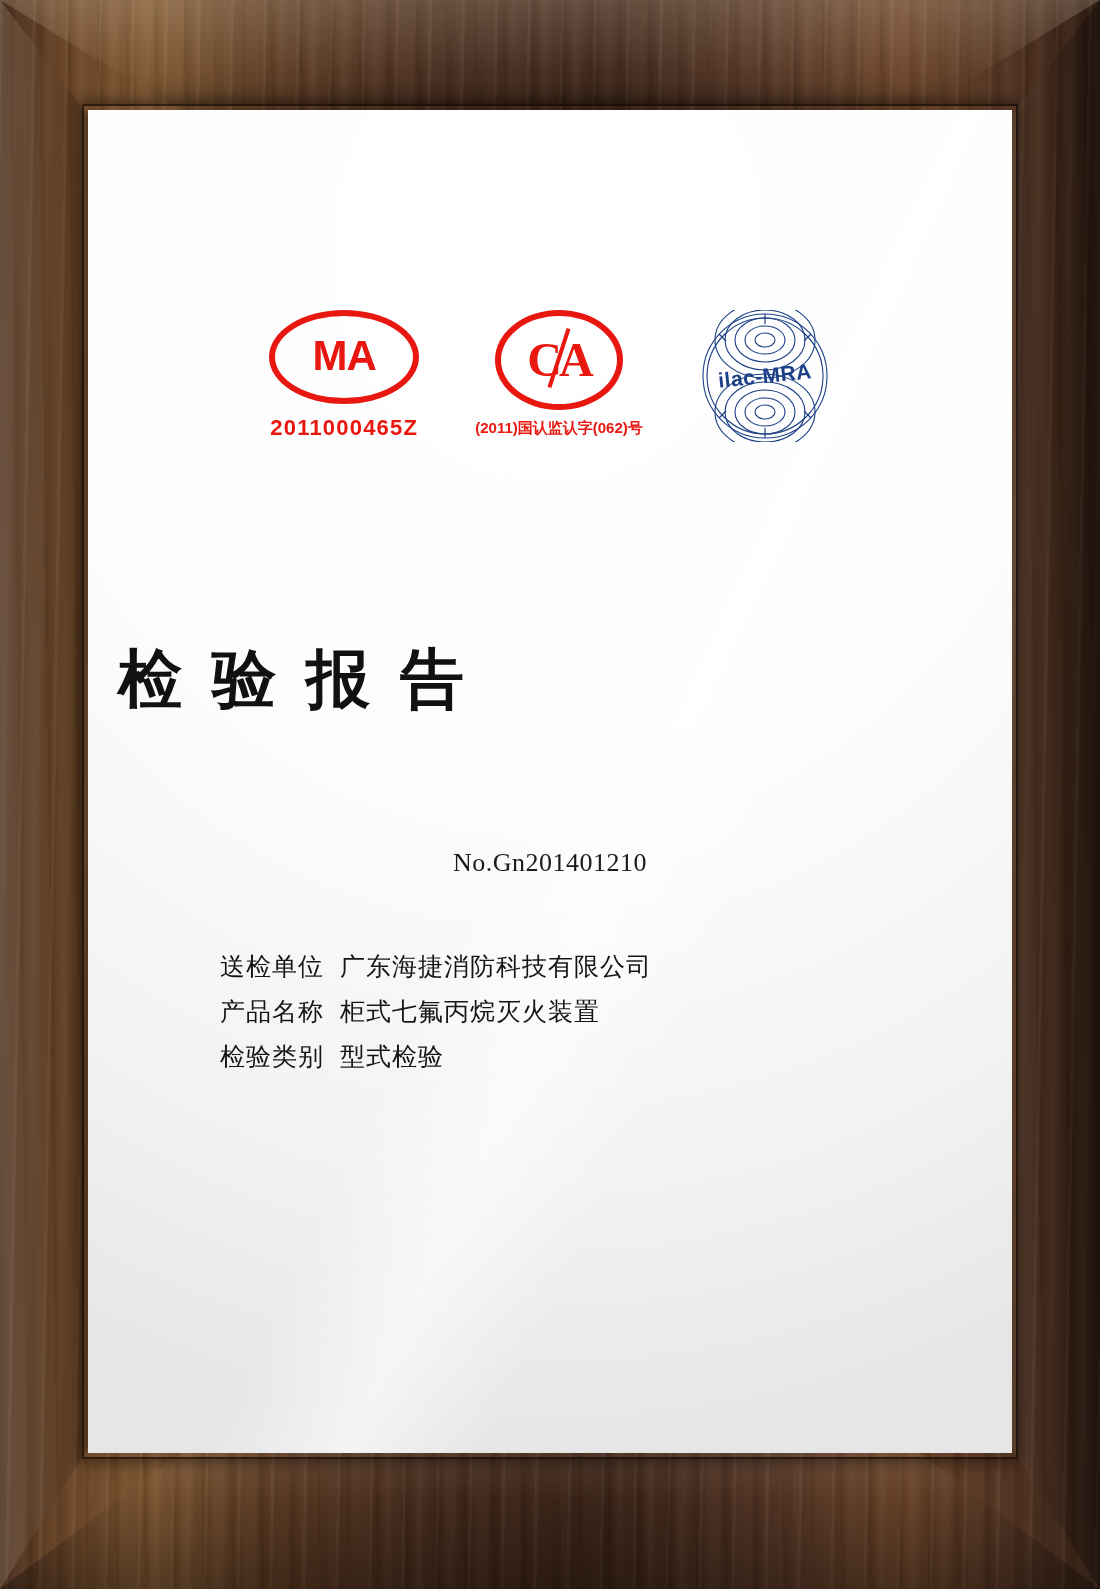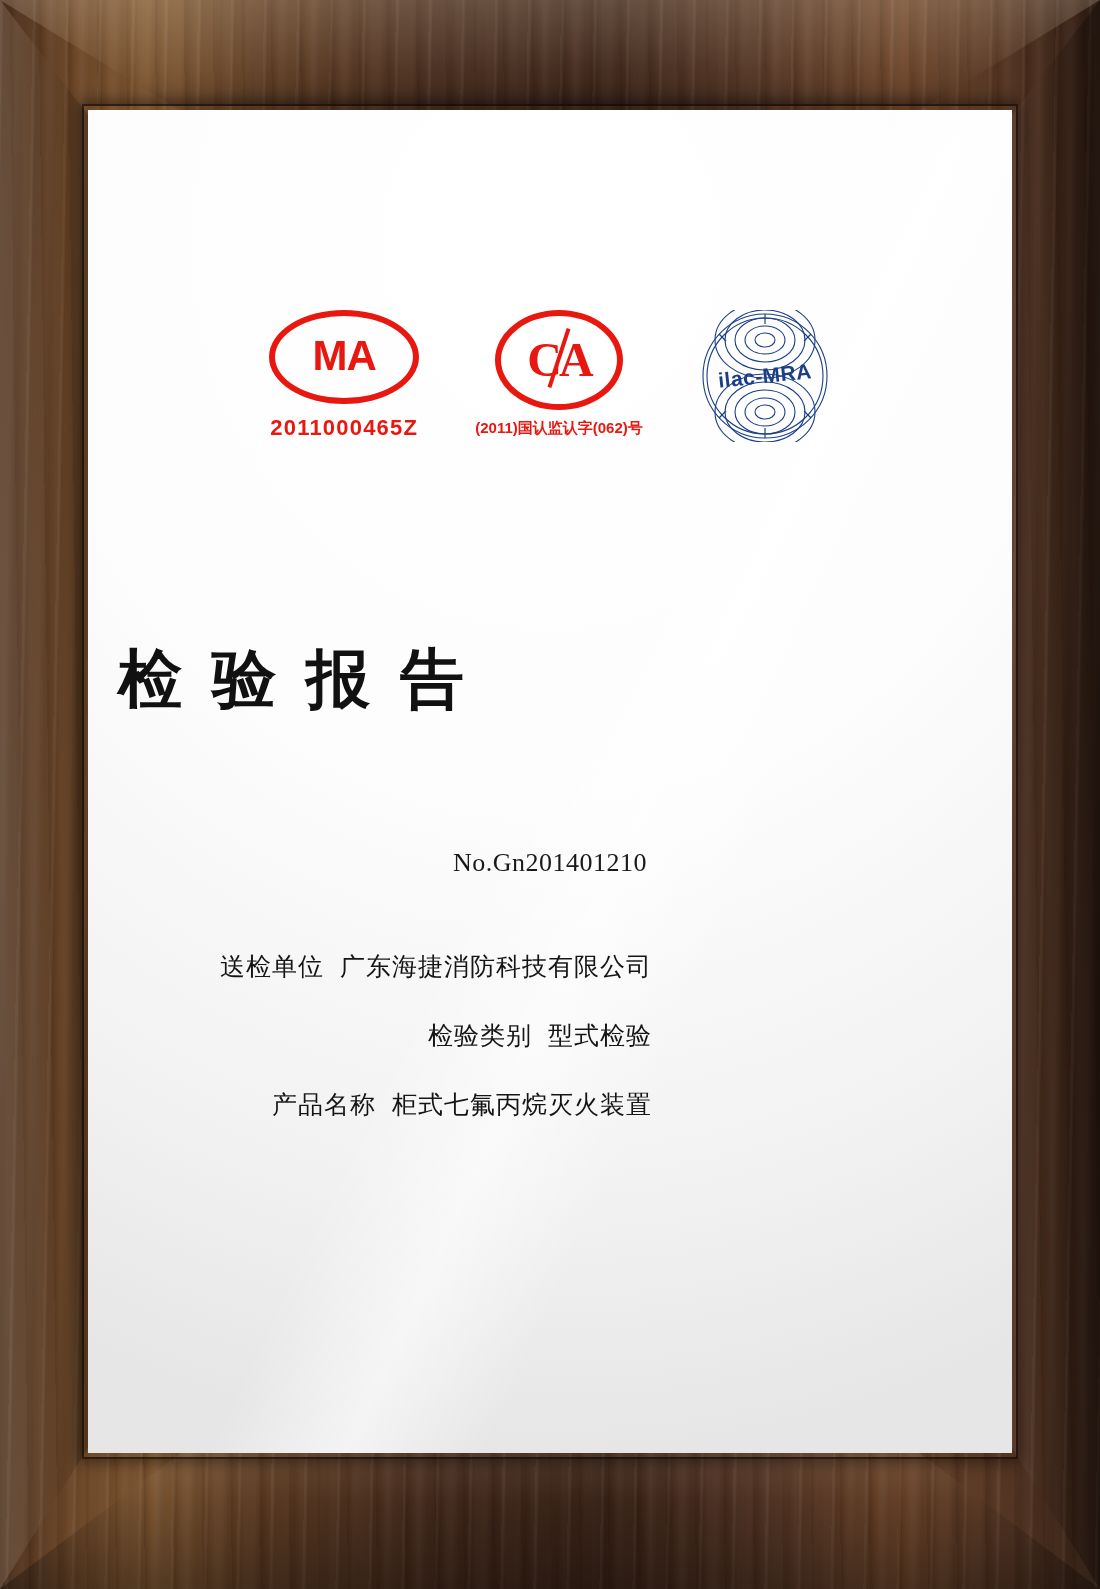--- a/index.html
+++ b/index.html
@@ -282,22 +282,21 @@
     margin-top: 12px;
   }
 
   
   .fields {
     position: absolute;
     top: 840px;
     left: 132px;
     display: flex;
     flex-direction: column;
-    gap: 36px;
-    align-items: flex-end;
+    gap: 12px;
   }
   .field-row {
     display: flex;
     align-items: baseline;
     font-family: "DejaVu Sans", "Liberation Sans", sans-serif;
     font-size: 25px;
     color: #151515;
   }
   .field-label {
     letter-spacing: 1px;
@@ -390,24 +389,24 @@
     <div class="doc-title">检验报告</div>
 
     <div class="doc-number">No.Gn201401210</div>
 
     <div class="fields">
       <div class="field-row">
         <span class="field-label">送检单位</span>
         <span class="field-value">广东海捷消防科技有限公司</span>
       </div>
       <div class="field-row">
+        <span class="field-label">产品名称</span>
+        <span class="field-value">柜式七氟丙烷灭火装置</span>
+      </div>
+      <div class="field-row">
         <span class="field-label">检验类别</span>
         <span class="field-value">型式检验</span>
       </div>
-      <div class="field-row">
-        <span class="field-label">产品名称</span>
-        <span class="field-value">柜式七氟丙烷灭火装置</span>
-      </div>
     </div>
 
 
   </div>
 </div>
 
 </body></html>

